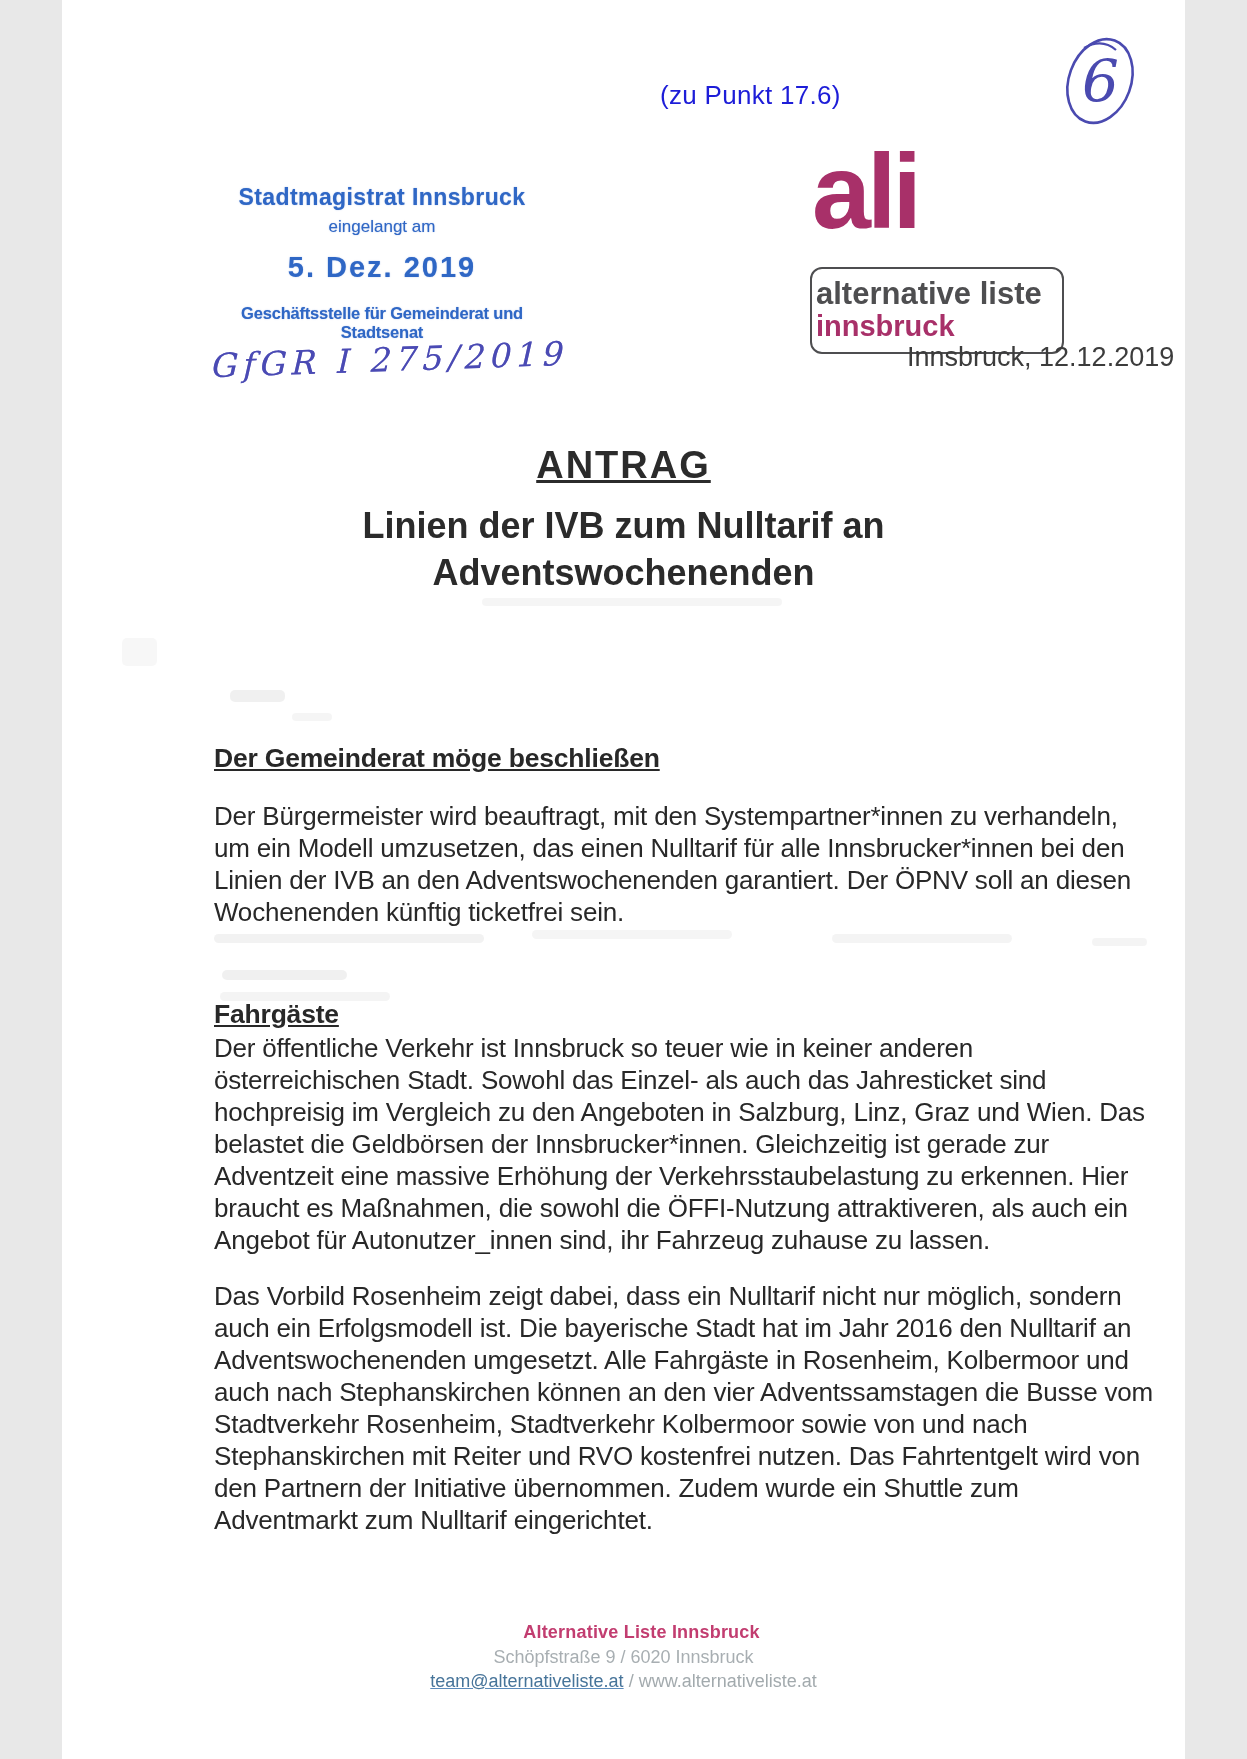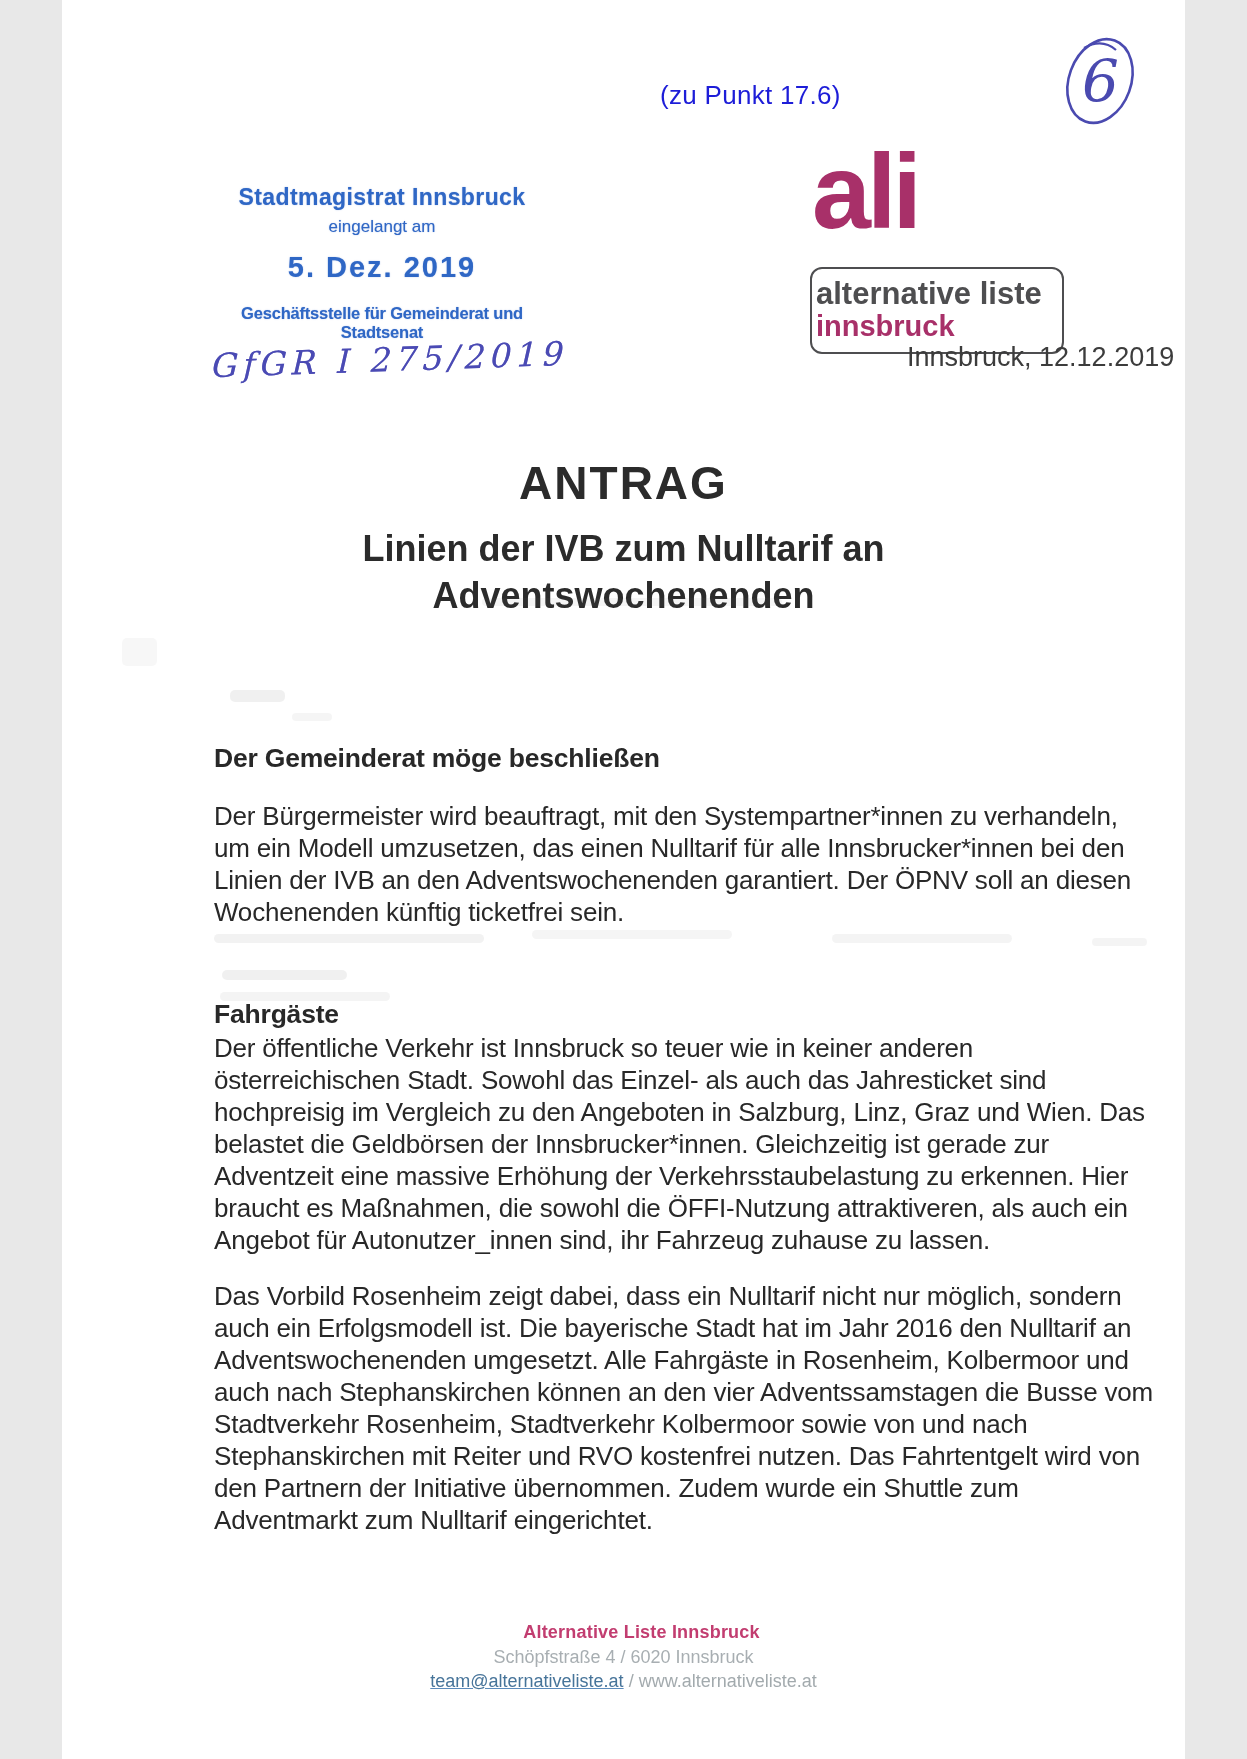--- a/index.html
+++ b/index.html
@@ -47,29 +47,29 @@
     margin-left:-2px;margin-top:30px;
     border:2.5px solid var(--logo_gray);border-radius:12px;
     padding:8px 20px 10px 4px;display:flex;flex-direction:column;
     background:#fff;
   }
   .logo-line1{font-size:31px;font-weight:600;color:var(--logo_gray);line-height:1.08;}
   .logo-line2{font-size:29px;font-weight:600;color:var(--logo_magenta);line-height:1.08;}
   
   .dateline{position:absolute;left:845px;top:342px;font-size:27px;color:#3c3c3c;}
   .title-block{position:absolute;left:0;top:444px;width:100%;text-align:center;color:#2b2b2b;}
-  .title-block h1{margin:12px;font-size:46px;font-weight:700;letter-spacing:2px;}
+  .title-block h1{margin:0;font-size:38px;font-weight:700;letter-spacing:2px;text-decoration:underline;}
   .subtitle{margin-top:16px;font-size:36px;font-weight:700;line-height:1.3;}
   
   .body-text{
     position:absolute;left:152px;top:742px;width:945px;
     font-size:26px;line-height:32px;color:var(--body_text);
     letter-spacing:-.2px;
   }
-  .body-text h2{font-size:26.5px;font-weight:700;margin:0 0 26px 0;}
+  .body-text h2{font-size:26.5px;font-weight:700;margin:0 0 26px 0;text-decoration:underline;}
   .body-text h2.justification{margin:70px 0 2px 0;}
   .body-text p{margin:0;}
   .body-text p + p{margin-top:24px;}
   
   .footer{position:absolute;left:0;top:1622px;width:100%;text-align:center;font-size:18px;}
   .footer-org{font-weight:700;color:var(--footer_pink);letter-spacing:.2px;padding-left:36px;}
   .footer-address{color:var(--footer_gray);margin-top:4px;opacity:.85;}
   .footer-contact{margin-top:3px;color:var(--footer_gray);opacity:.9;}
   .footer-email{color:var(--link_blue);text-decoration:underline;text-decoration-color:#4a7fb5;cursor:pointer;}
   
@@ -120,21 +120,21 @@
   <div class="body-text">
     <h2>Der Gemeinderat möge beschließen</h2>
     <p>Der Bürgermeister wird beauftragt, mit den Systempartner*innen zu verhandeln, um ein Modell umzusetzen, das einen Nulltarif für alle Innsbrucker*innen bei den Linien der IVB an den Adventswochenenden garantiert. Der ÖPNV soll an diesen Wochenenden künftig ticketfrei sein.</p>
     <h2 class="justification">Fahrgäste</h2>
     <p>Der öffentliche Verkehr ist Innsbruck so teuer wie in keiner anderen österreichischen Stadt. Sowohl das Einzel- als auch das Jahresticket sind hochpreisig im Vergleich zu den Angeboten in Salzburg, Linz, Graz und Wien. Das belastet die Geldbörsen der Innsbrucker*innen. Gleichzeitig ist gerade zur Adventzeit eine massive Erhöhung der Verkehrsstaubelastung zu erkennen. Hier braucht es Maßnahmen, die sowohl die ÖFFI-Nutzung attraktiveren, als auch ein Angebot für Autonutzer_innen sind, ihr Fahrzeug zuhause zu lassen.</p>
     <p>Das Vorbild Rosenheim zeigt dabei, dass ein Nulltarif nicht nur möglich, sondern auch ein Erfolgsmodell ist. Die bayerische Stadt hat im Jahr 2016 den Nulltarif an Adventswochenenden umgesetzt. Alle Fahrgäste in Rosenheim, Kolbermoor und auch nach Stephanskirchen können an den vier Adventssamstagen die Busse vom Stadtverkehr Rosenheim, Stadtverkehr Kolbermoor sowie von und nach Stephanskirchen mit Reiter und RVO kostenfrei nutzen. Das Fahrtentgelt wird von den Partnern der Initiative übernommen. Zudem wurde ein Shuttle zum Adventmarkt zum Nulltarif eingerichtet.</p>
   </div>
 
   <div class="footer">
     <div class="footer-org">Alternative Liste Innsbruck</div>
-    <div class="footer-address">Schöpfstraße 4 / 6020 Innsbruck</div>
+    <div class="footer-address">Schöpfstraße 9 / 6020 Innsbruck</div>
     <div class="footer-contact"><a class="footer-email">team@alternativeliste.at</a><span> / </span><span class="footer-web">www.alternativeliste.at</span></div>
   </div>
 
   <div class="smudge" style="left:420px;top:598px;width:300px;height:8px;opacity:.07"></div>
   <div class="smudge" style="left:60px;top:638px;width:35px;height:28px;opacity:.06"></div>
   <div class="smudge" style="left:168px;top:690px;width:55px;height:12px;opacity:.10"></div>
   <div class="smudge" style="left:230px;top:713px;width:40px;height:8px;opacity:.07"></div>
   <div class="smudge" style="left:152px;top:934px;width:270px;height:9px;opacity:.09"></div>
   <div class="smudge" style="left:470px;top:930px;width:200px;height:9px;opacity:.07"></div>
   <div class="smudge" style="left:770px;top:934px;width:180px;height:9px;opacity:.08"></div>

